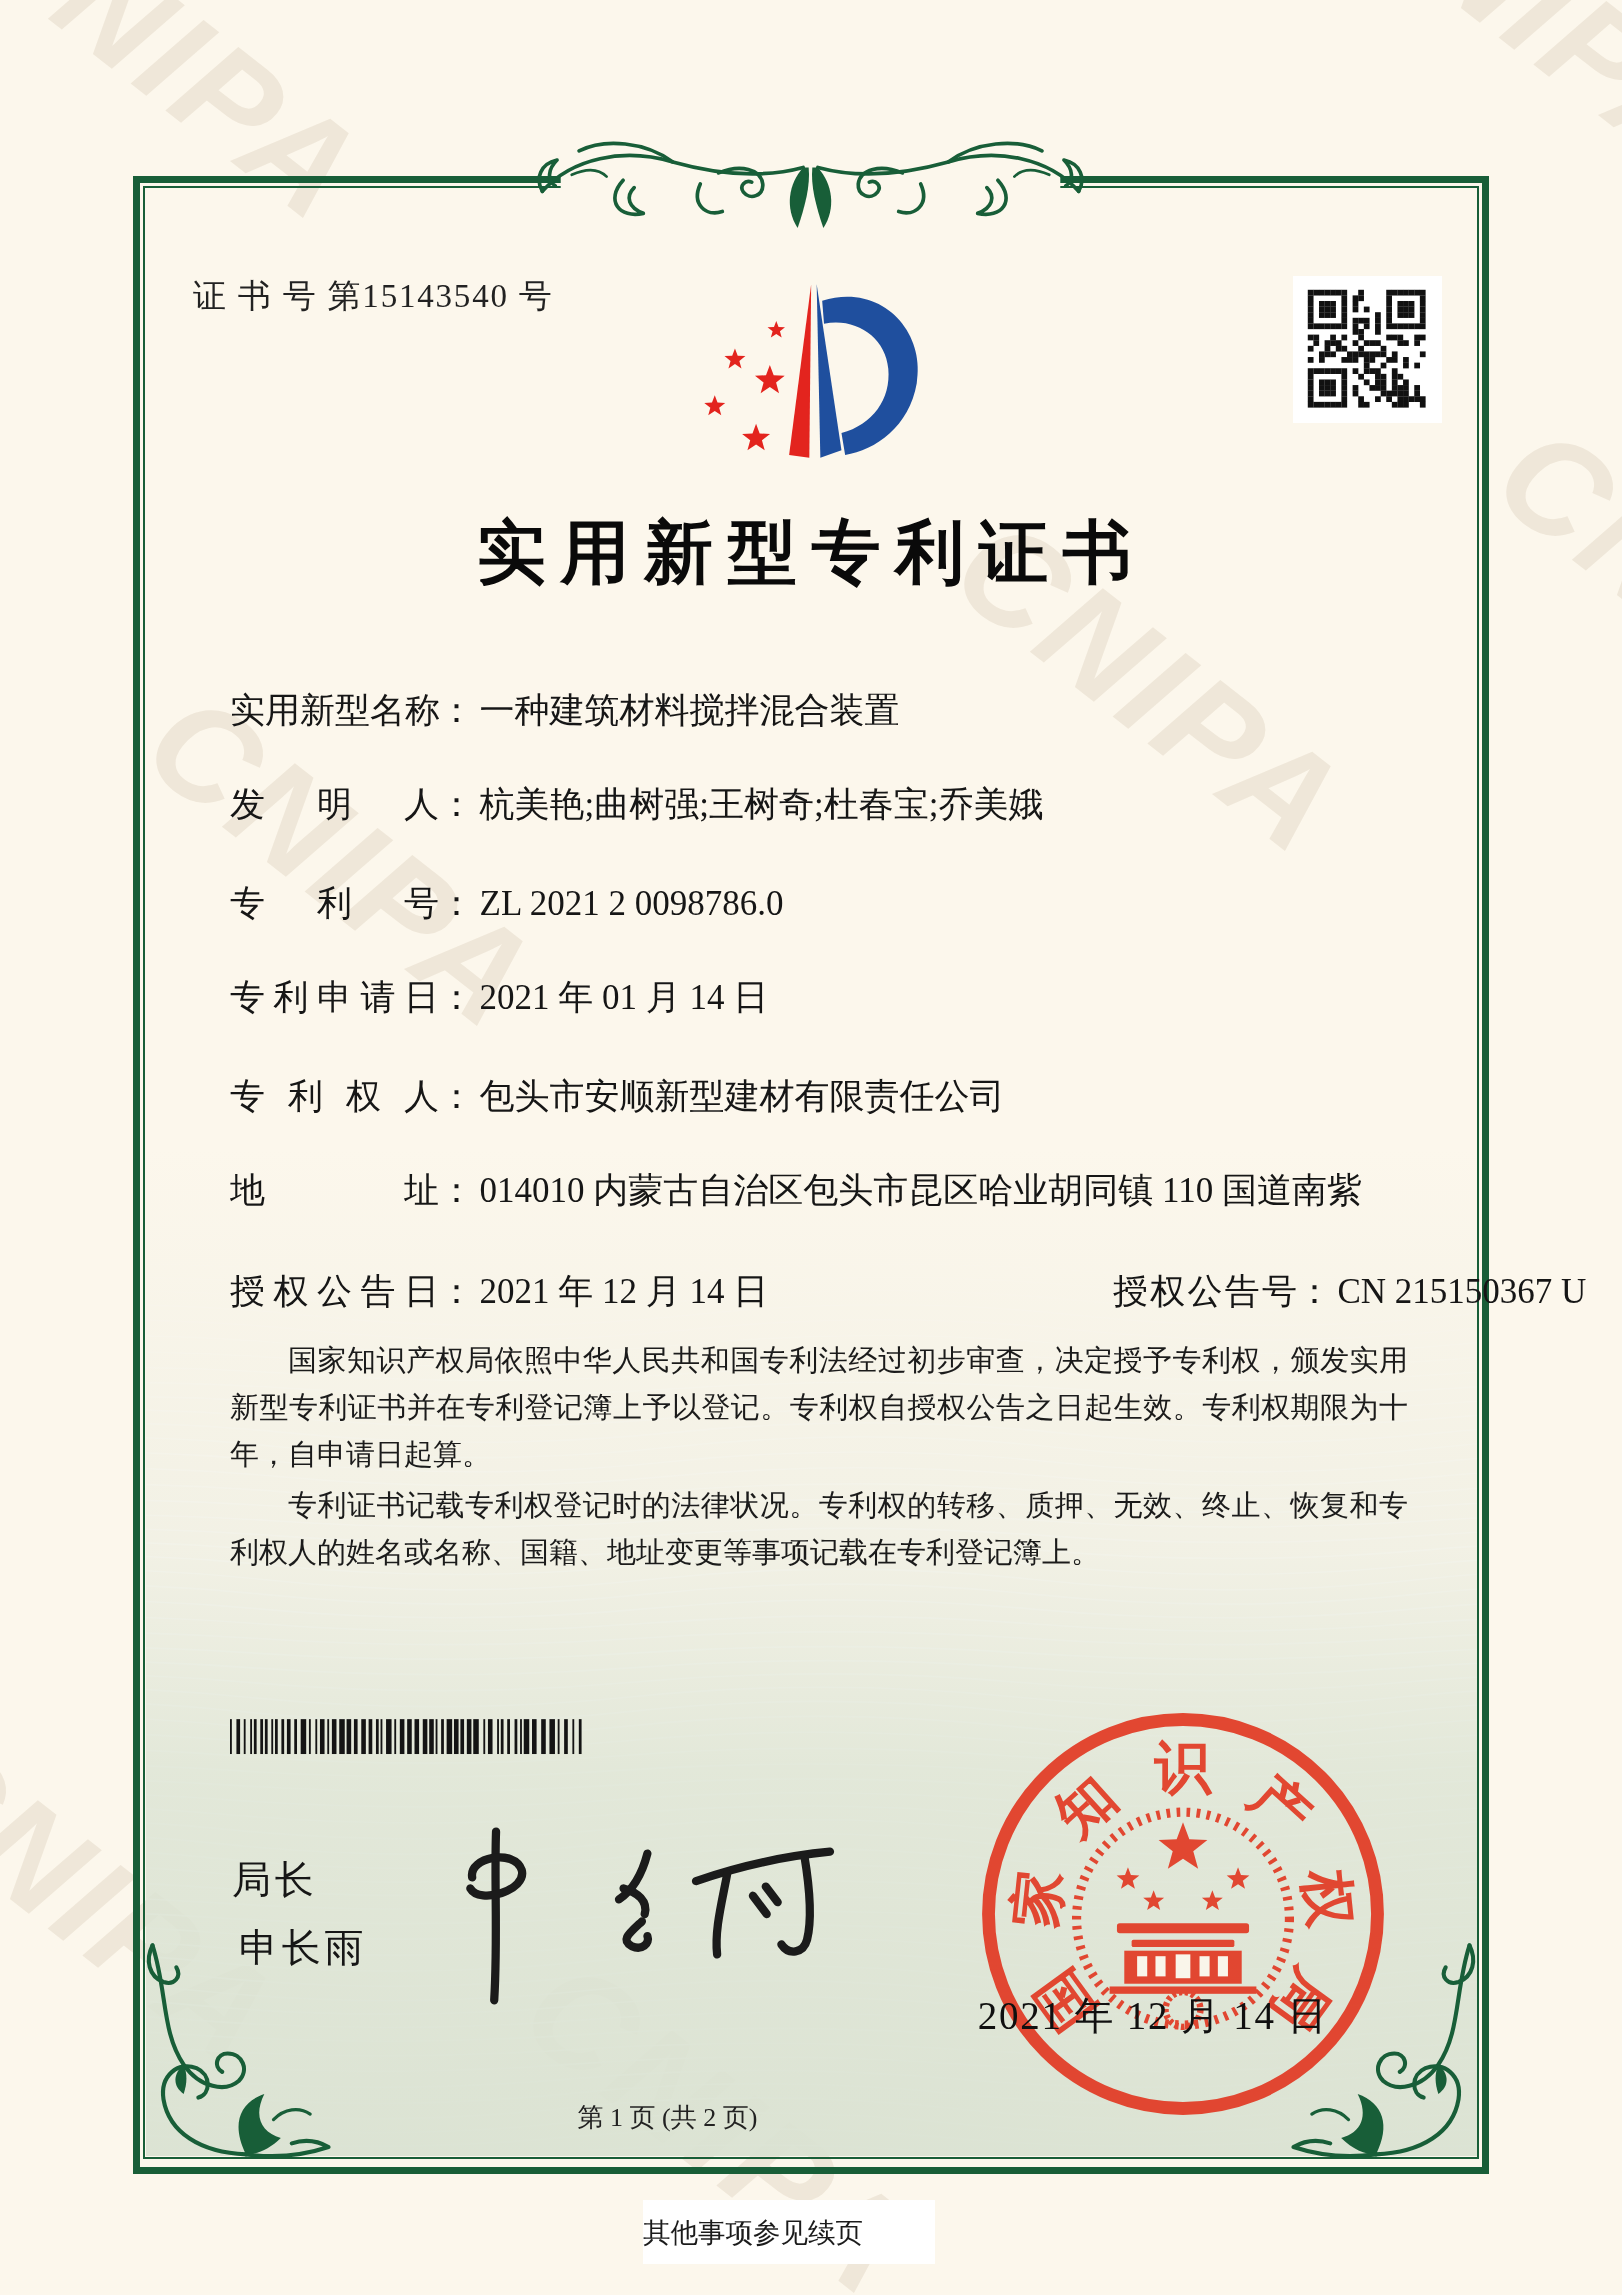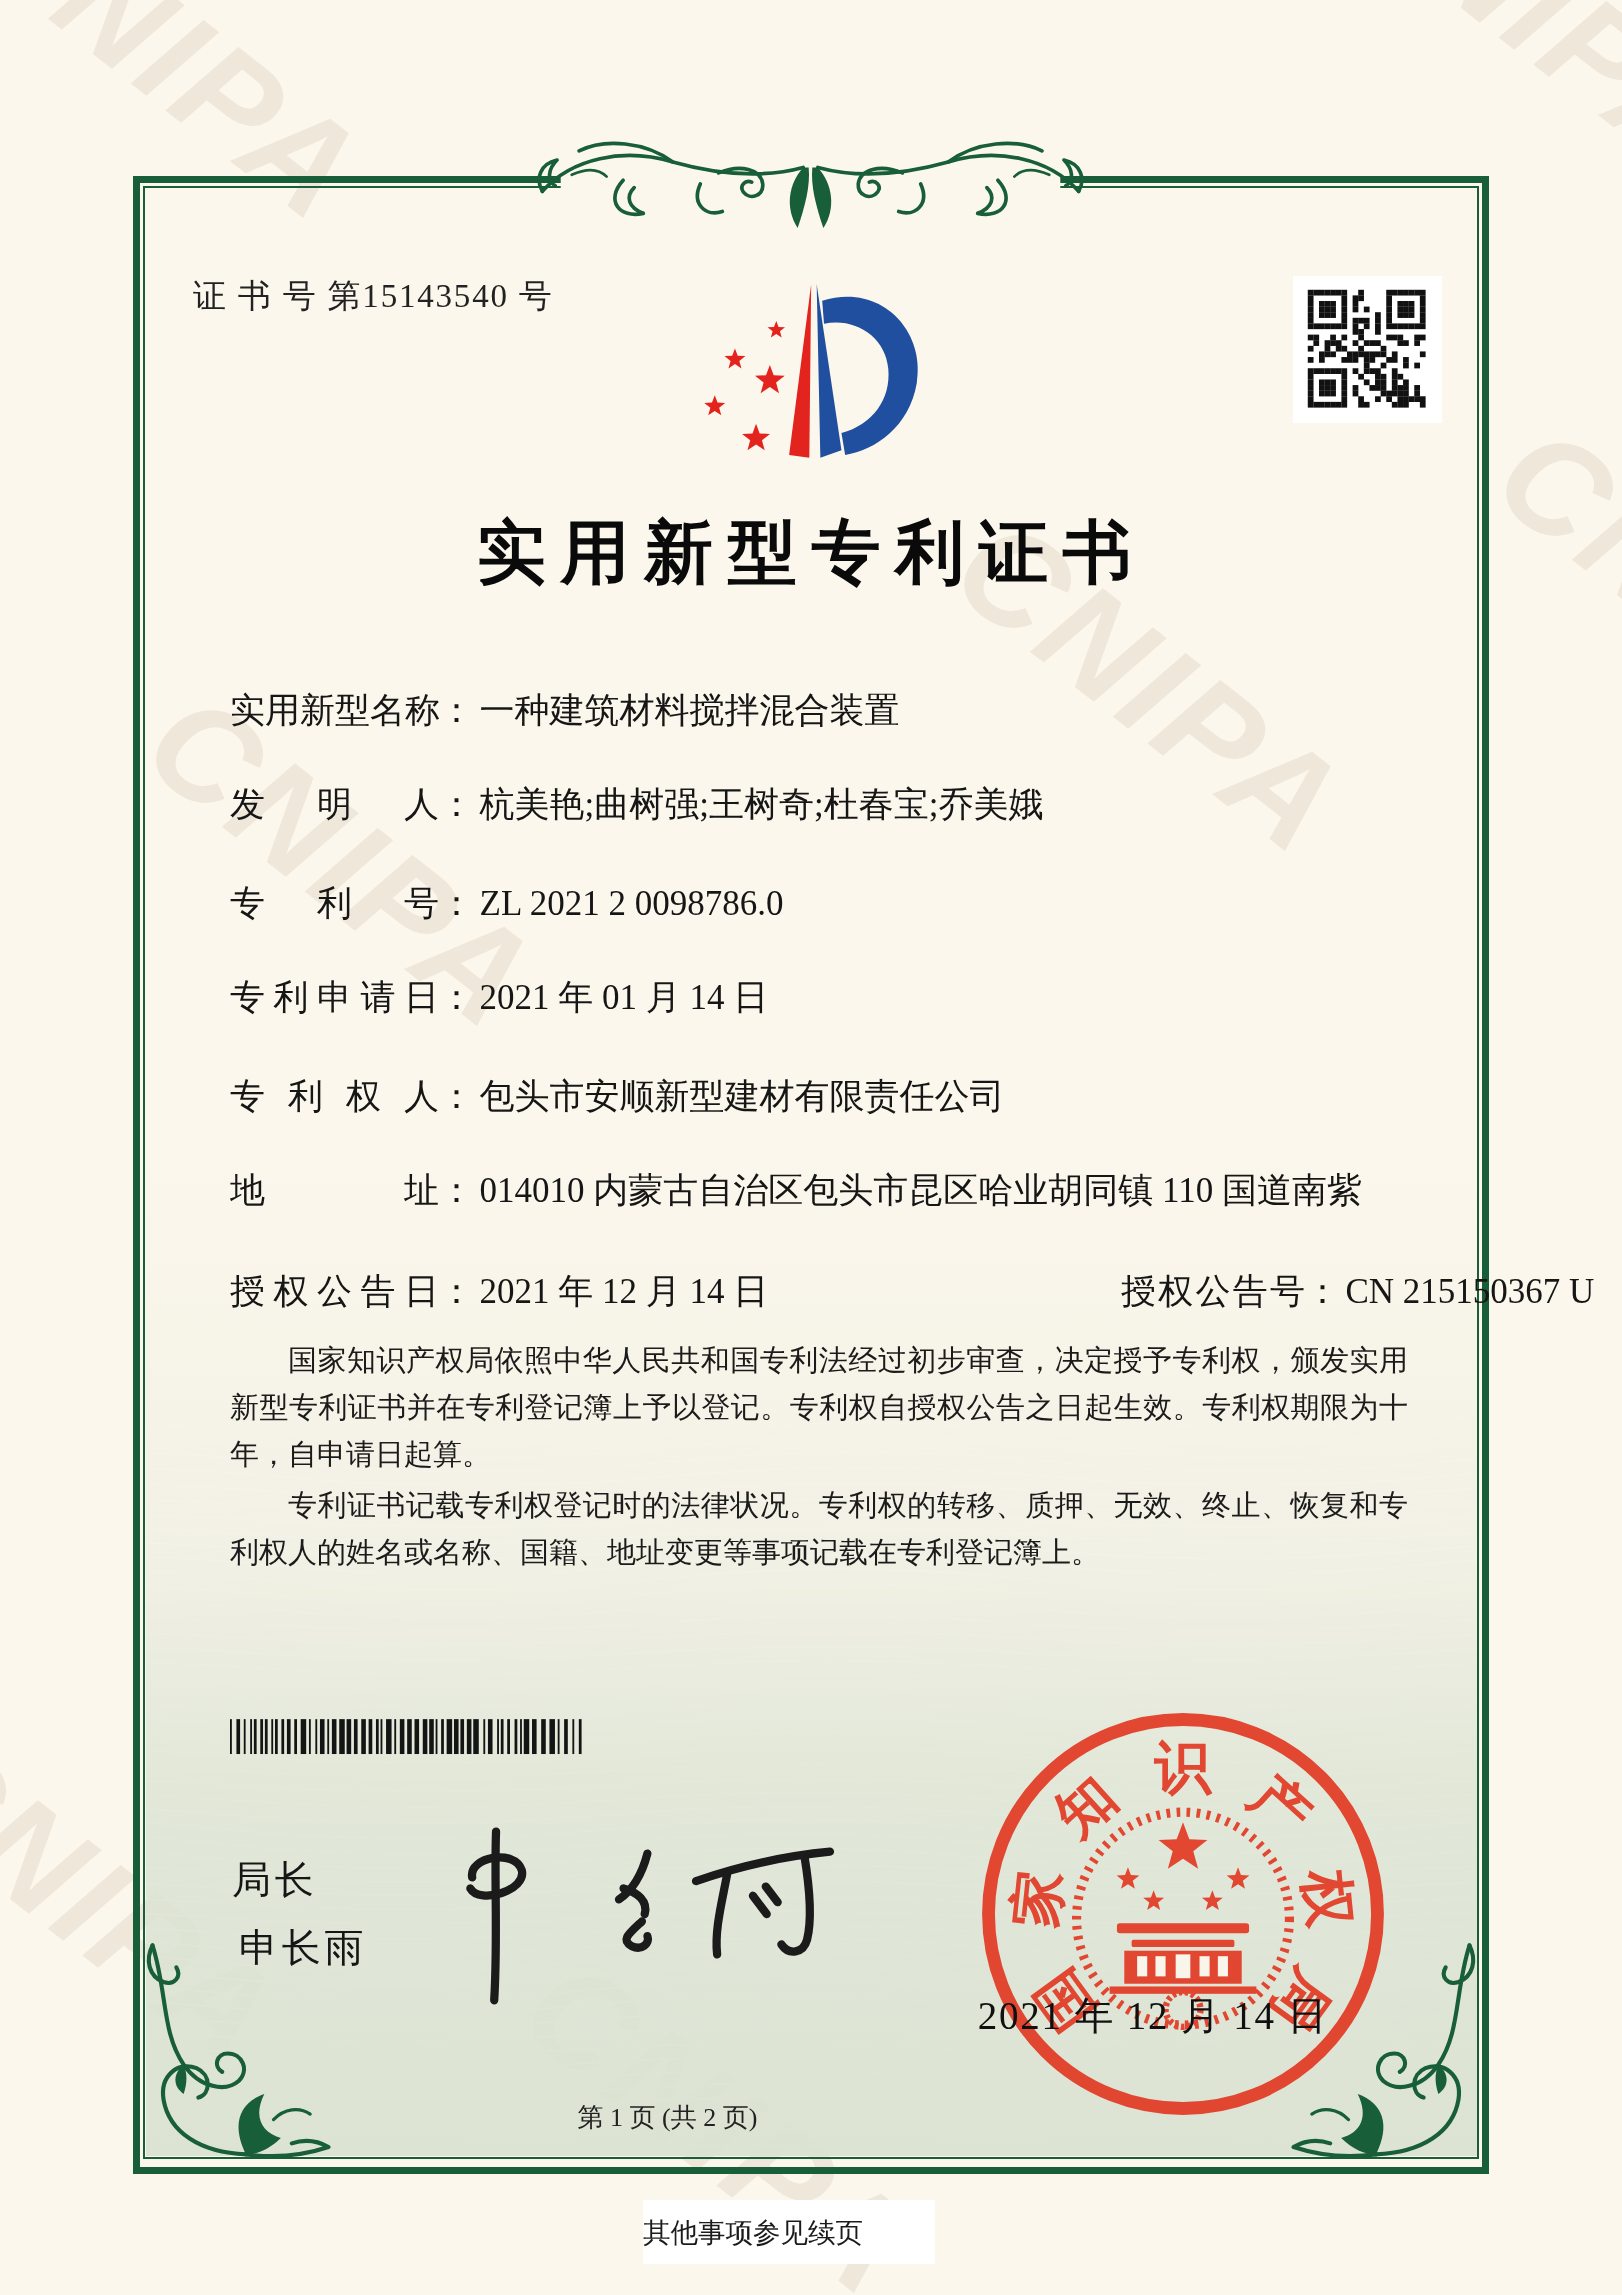--- a/index.html
+++ b/index.html
@@ -24,21 +24,21 @@
   .green-stroke{stroke:#185e38;fill:none;stroke-linecap:round;stroke-linejoin:round;}
   
   .certno{left:193px;top:274px;font-size:33px;letter-spacing:1.8px;z-index:5;color:#222;text-align:right;}
   .title{left:0;top:507px;width:1623px;text-align:center;font-size:69px;font-weight:700;
      letter-spacing:14.7px;z-index:5;color:#0a0a0a;}
   .frow{left:230px;width:1194px;font-size:35px;z-index:5;white-space:nowrap;}
   .flabel{display:inline-block;width:209px;text-align:justify;text-align-last:justify;vertical-align:top;}
   .fcolon{display:inline-block;margin-right:5.5px;}
   .fvalue{display:inline-block;text-align:center;}
   .addr2{left:478px;font-size:35px;z-index:5;}
-  .grant2{left:883px;top:0;white-space:nowrap;margin-left:8px;}
+  .grant2{left:883px;top:0;white-space:nowrap;}
   .legal{left:226px;top:1333px;width:1186px;font-size:29px;line-height:47px;z-index:5;
      text-align:justify;color:#1b1b1b;}
   .legal p{margin:4px;text-indent:2em;}
   .signrole{left:232px;top:1853px;font-size:39px;letter-spacing:3.7px;z-index:5;}
   .signname{left:239px;top:1921px;font-size:39px;letter-spacing:3.7px;z-index:5;}
   .sealdate{left:964px;top:1989px;width:378px;text-align:center;font-size:39px;
      letter-spacing:1.8px;z-index:7;color:#101010;}
   .pageinfo{left:0;top:2100px;width:1335px;text-align:center;font-size:26px;z-index:5;color:#222;}
   .notebox{left:643px;top:2200px;width:292px;height:64px;background:#ffffff;z-index:4;}
   .notetext{left:643px;top:2215px;width:292px;text-align:left;font-size:27.5px;z-index:5;color:#1b1b1b;}

